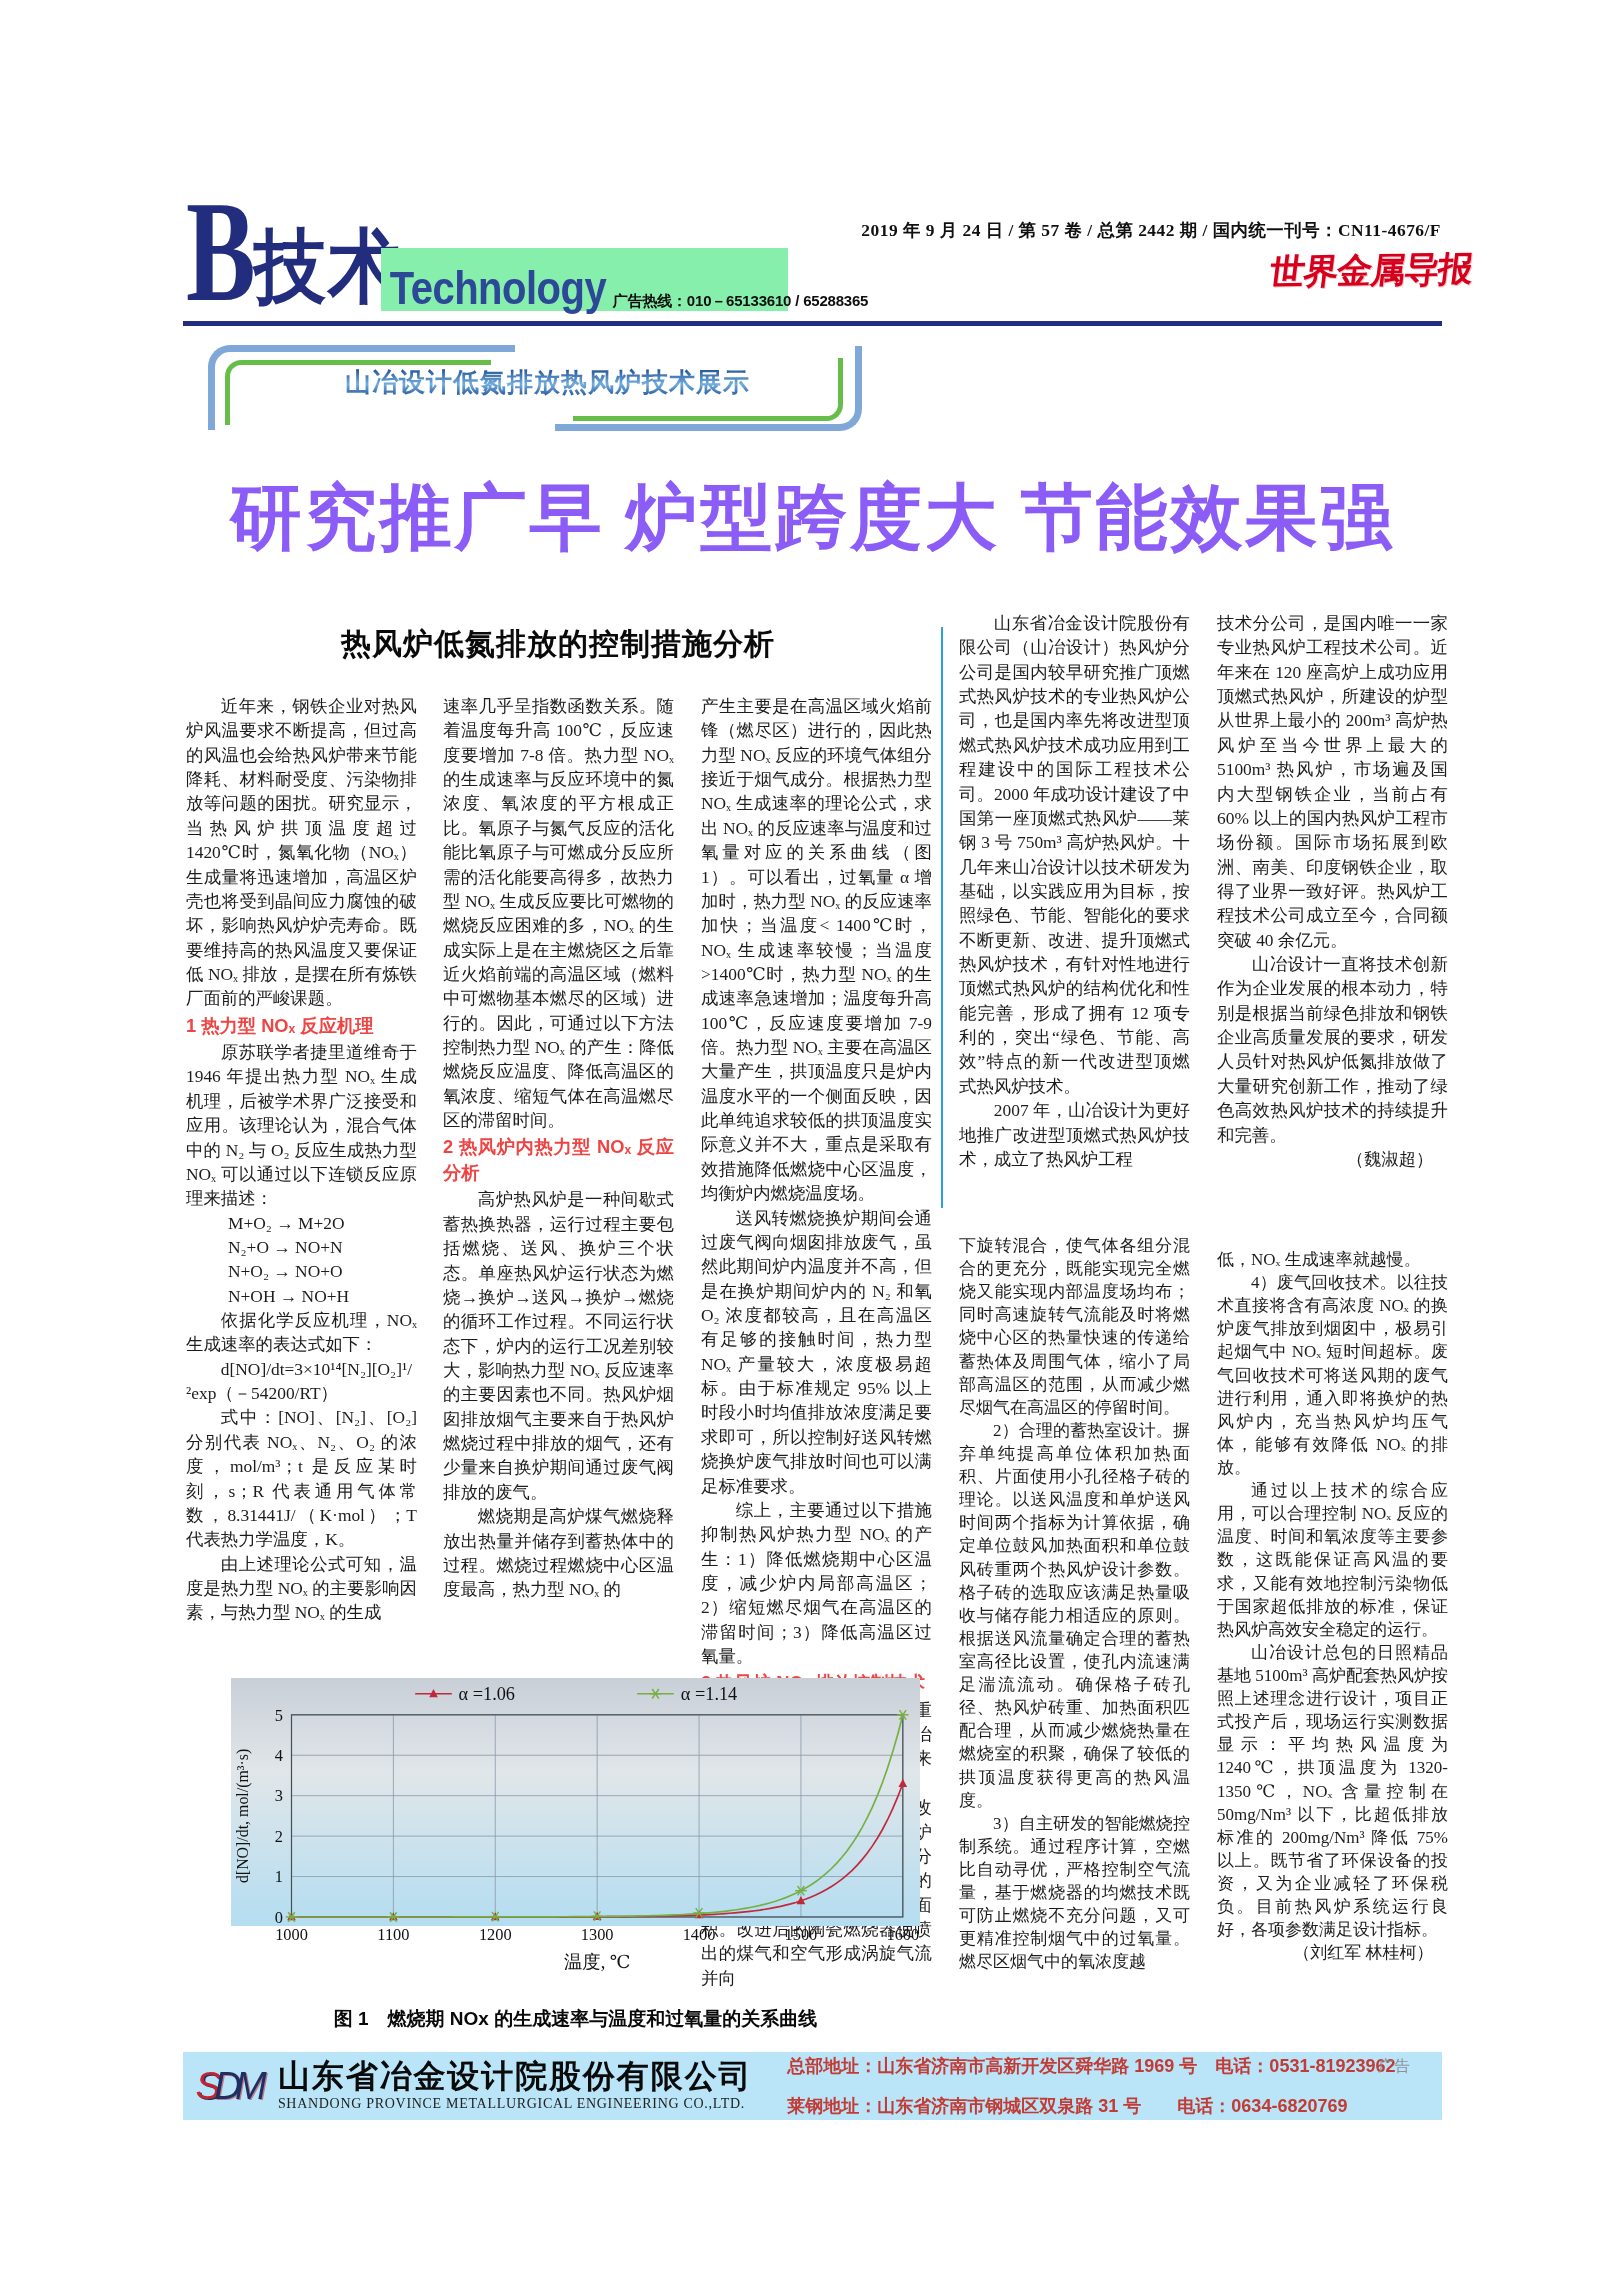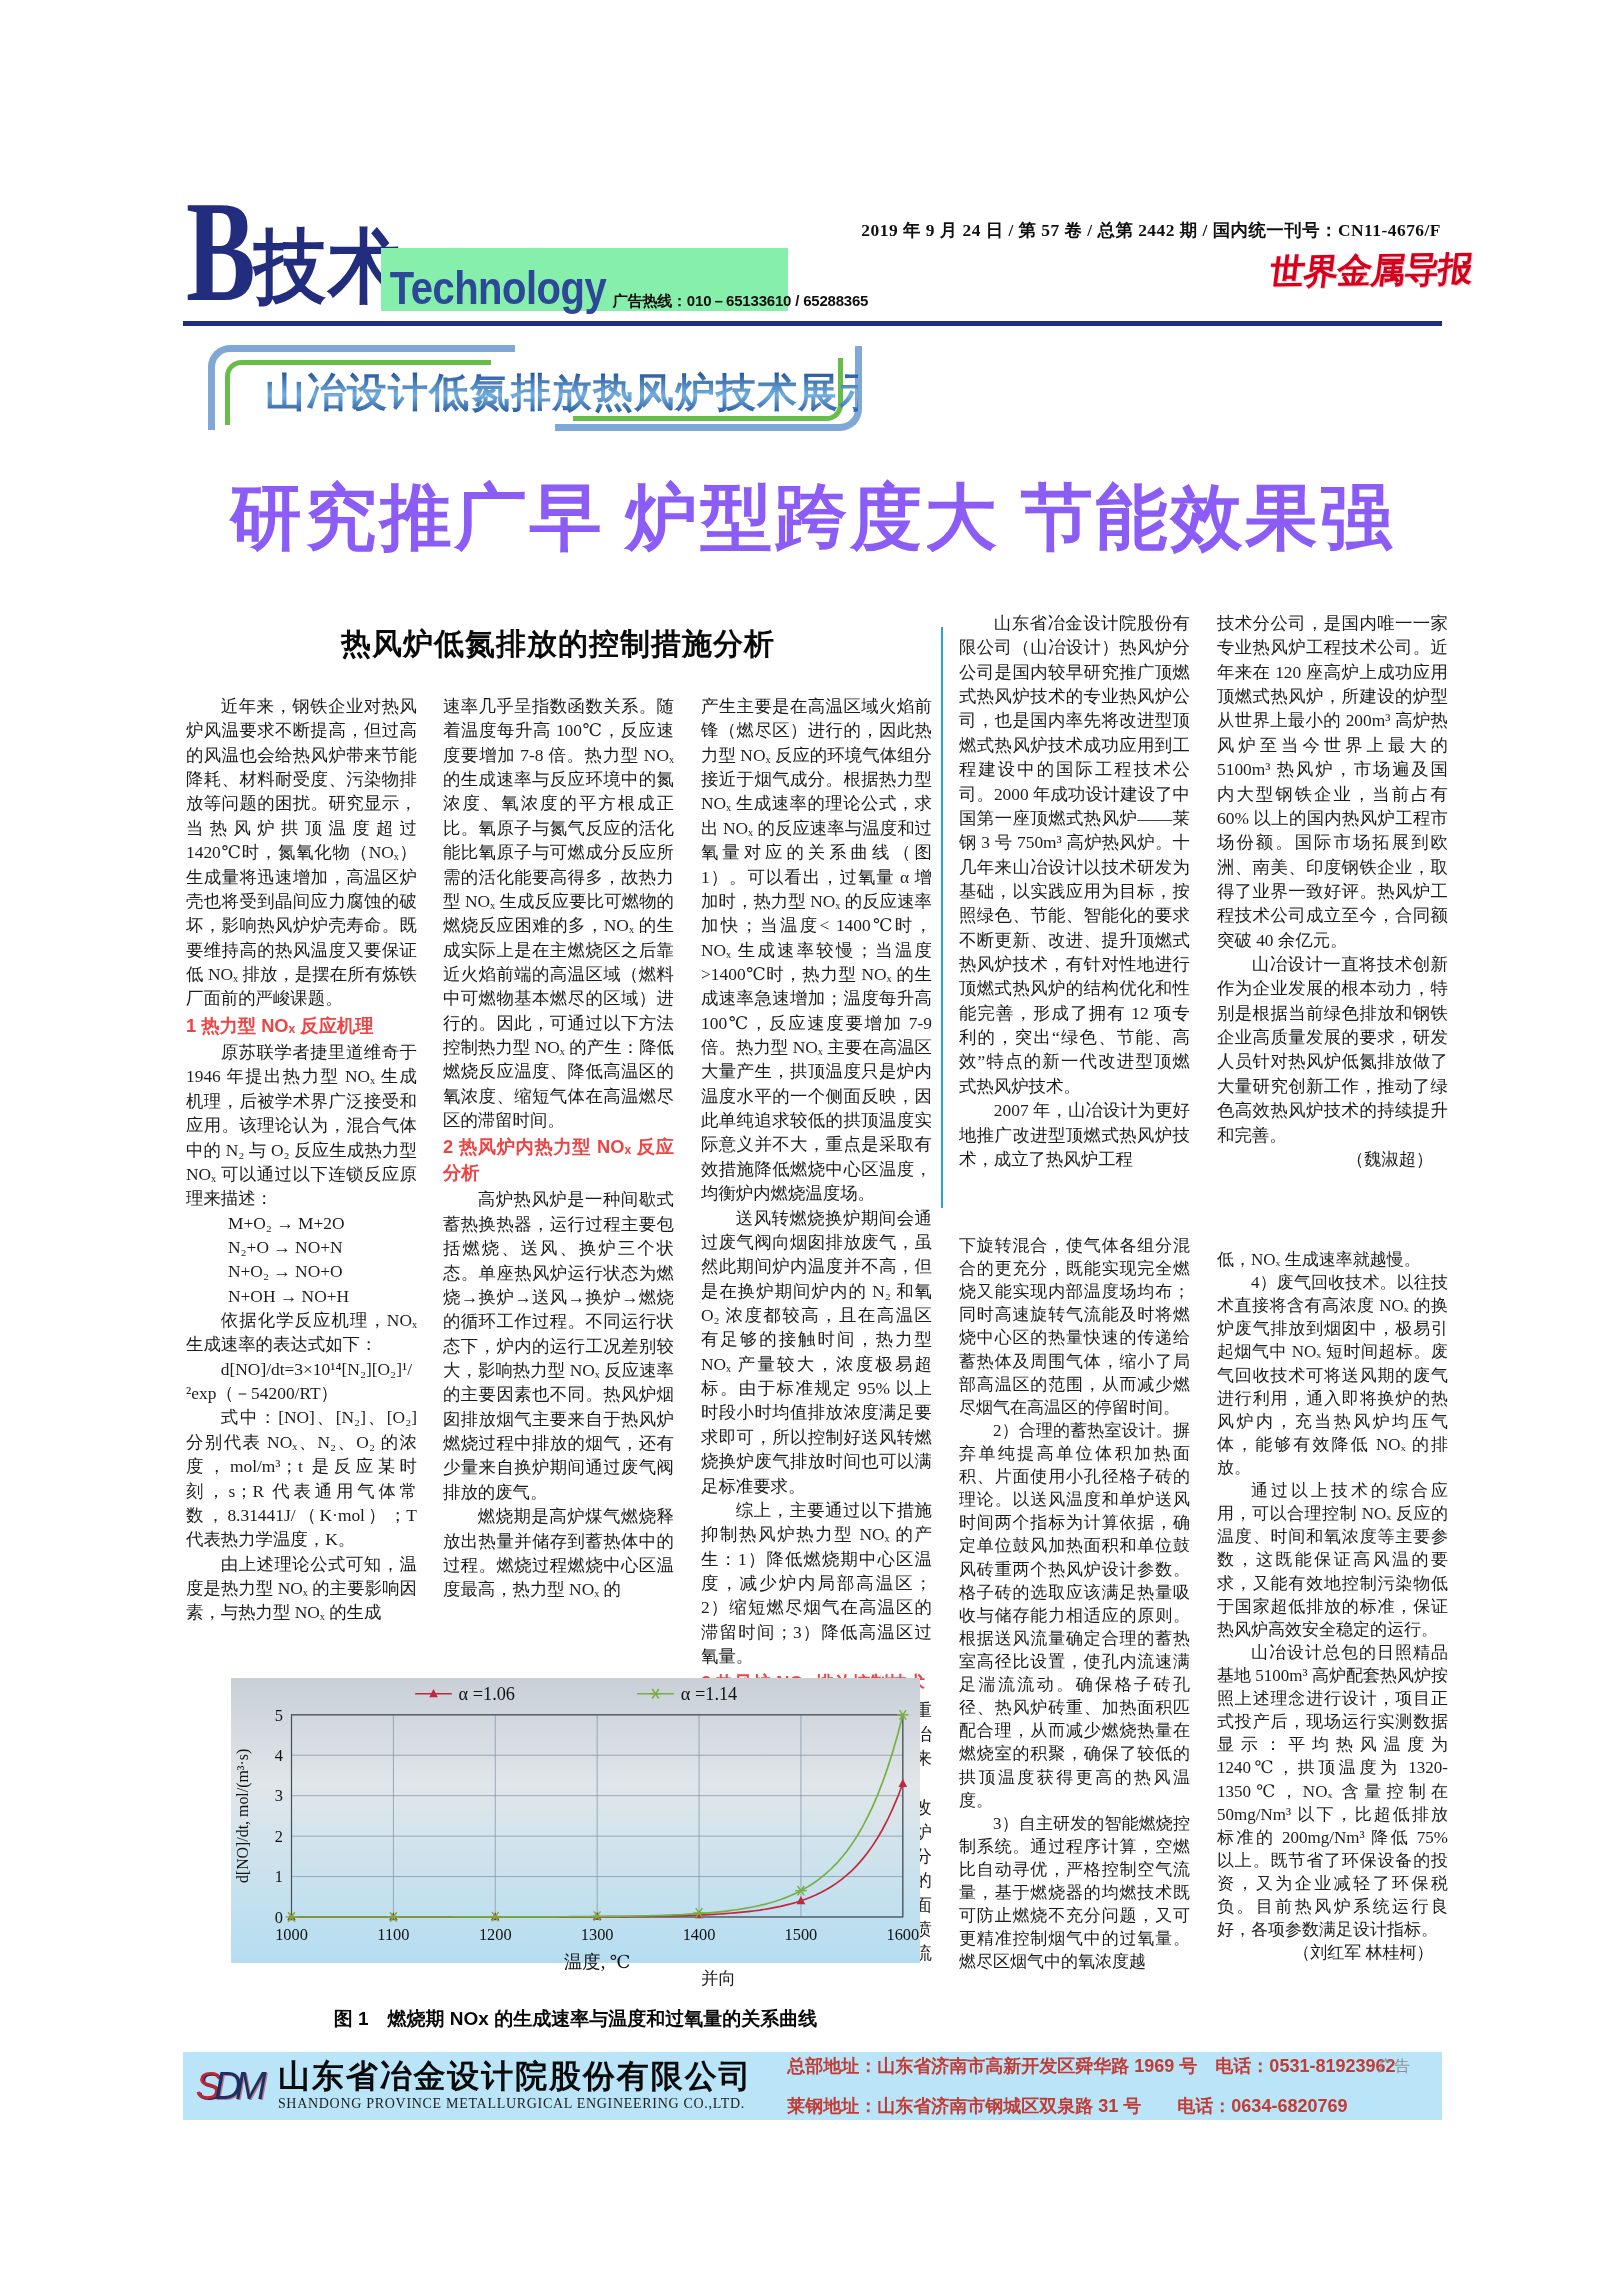--- a/index.html
+++ b/index.html
@@ -46,22 +46,22 @@
   .top-rule{left:183px;top:321px;width:1259px;height:5.3px;background:#232d7d;}
 
   
   .bracket{box-sizing:border-box;}
   .br-tl{left:208px;top:345px;width:307px;height:85px;border-top:7.2px solid #7fa8d8;border-left:7.2px solid #7fa8d8;border-top-left-radius:22px;}
   .br-tl-in{left:225px;top:360px;width:266px;height:65px;border-top:5.3px solid #67bd49;border-left:5.3px solid #67bd49;border-top-left-radius:16.4px;}
   .br-br{left:555px;top:346px;width:307px;height:85px;border-bottom:7.2px solid #7fa8d8;border-right:7.2px solid #7fa8d8;border-bottom-right-radius:22px;}
   .br-br-in{left:573px;top:358px;width:270px;height:63px;border-bottom:5.3px solid #67bd49;border-right:5.3px solid #67bd49;border-bottom-right-radius:16.4px;}
   .banner-text{
     left:251px;top:365px;width:593px;text-align:center;
-    font-family:"Liberation Sans","DejaVu Sans",sans-serif;font-weight:900;font-size:40px;
-    color:#1e5faa;letter-spacing:1px;white-space:nowrap;margin-left:14px;
+    font-family:"Liberation Sans","DejaVu Sans",sans-serif;font-weight:900;font-size:26px;
+    color:#1e5faa;letter-spacing:1px;white-space:nowrap;
   }
   @supports (-webkit-background-clip: text){
     .banner-text{
       background:linear-gradient(180deg,#0d3a85 0%,#73aede 55%,#0d3a85 100%);
       -webkit-background-clip:text;background-clip:text;color:transparent;
     }
   }
 
   
   .headline{
@@ -86,21 +86,21 @@
   .col .h{
     color:#ef4444;font-family:"Liberation Sans","DejaVu Sans",sans-serif;
     font-weight:700;text-indent:0;margin:1.9px 0;font-size:18.3px;
   }
   .col .fline{text-indent:0;padding-left:42px;margin:0;}
   .col .sig{text-indent:0;text-align:right;padding-right:14.5px;margin:0;}
   .divider{left:941px;top:627px;width:2.4px;height:581px;background:#2aa0dd;}
 
   
   .chart-panel{
-    left:231px;top:1678px;width:689px;height:285px;
+    left:231px;top:1678px;width:689px;height:248px;
     background:linear-gradient(180deg,#c9cfd7 0%,#e0e6e9 38%,#b4ddf1 100%);
   }
   .chart-legend{
     height:32px;display:flex;align-items:center;justify-content:center;gap:121px;
   }
   .legend-item{display:flex;align-items:center;gap:5.8px;}
   .legend-label{font-family:"Liberation Serif","DejaVu Serif",serif;font-size:18.3px;color:#111;}
   .chart-caption{
     left:231px;top:2006px;width:689px;text-align:center;
     font-family:"Liberation Sans","DejaVu Sans",sans-serif;font-weight:700;

